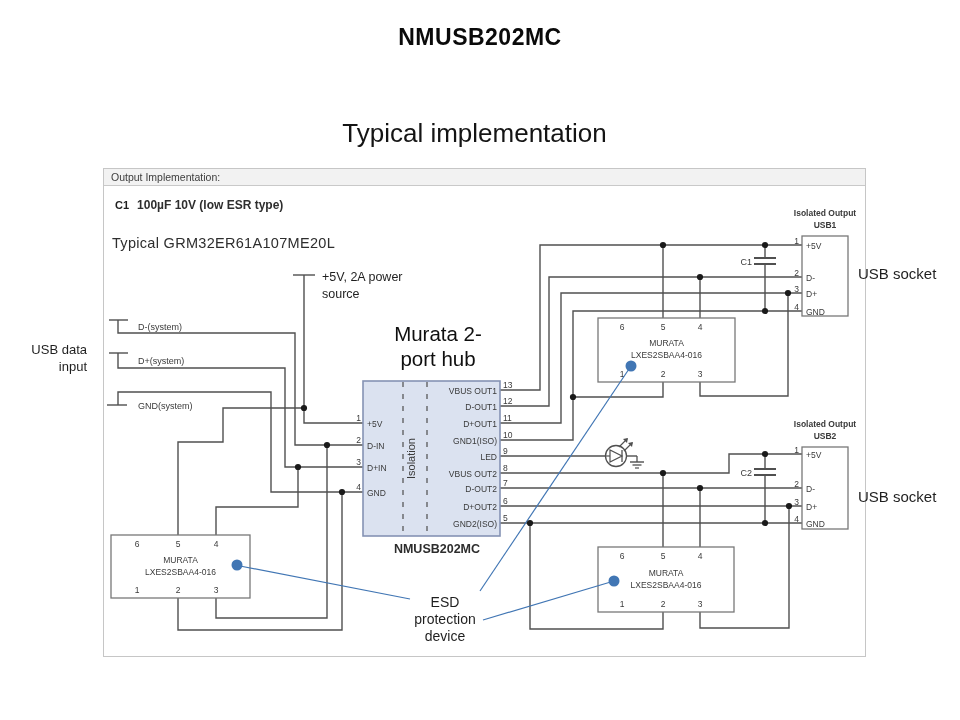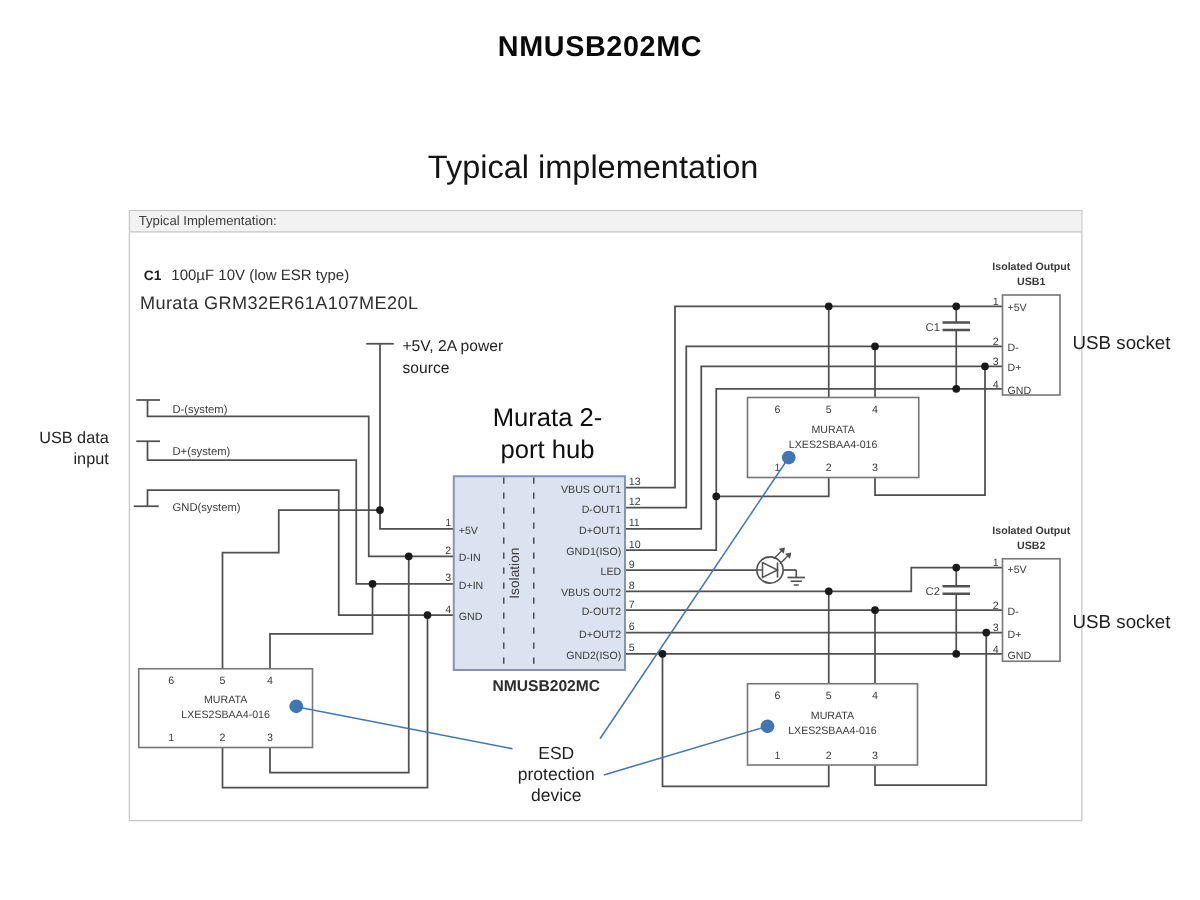--- a/index.html
+++ b/index.html
@@ -5,41 +5,41 @@
   html,body{margin:0;padding:0;background:#fff;}
   body{width:960px;height:720px;position:relative;font-family:"Liberation Sans",sans-serif;overflow:hidden;}
   .title{position:absolute;top:24px;left:0;width:960px;text-align:center;
          font-size:23px;font-weight:700;color:#0a0a0a;letter-spacing:.5px;}
   .subtitle{position:absolute;top:118px;left:0;width:949px;text-align:center;
          font-size:26px;font-weight:400;color:#141414;}
   .panel{position:absolute;left:103px;top:168px;width:763px;height:489px;
          border:1px solid #c6c6c6;background:#fff;box-sizing:border-box;}
   .panel-header{height:16px;background:#f2f2f2;border-bottom:1px solid #c9c9c9;
          font-size:10.5px;color:#3d3d3d;line-height:16px;padding-left:7px;}
-  .notes{position:absolute;left:115px;top:212px;}
+  .notes{position:absolute;left:115px;top:197px;font-weight:bold;}
   .note-row{font-size:12px;color:#2e2e2e;height:17px;line-height:17px;}
   .note-row b{font-size:11px;margin-right:8px;color:#1f1f1f;}
   .murata-note{position:absolute;left:112px;top:235px;font-size:14.5px;color:#2e2e2e;letter-spacing:.3px;}
   svg#schematic{position:absolute;left:0;top:0;}
   svg text{font-family:"Liberation Sans",sans-serif;}
 </style>
 </head>
 <body>
 
 <div class="title">NMUSB202MC</div>
 <div class="subtitle">Typical implementation</div>
 
 <div class="panel">
-  <div class="panel-header">Typical Implementation:</div>
+  <div class="panel-header">Output Implementation:</div>
 </div>
 
 <div class="notes">
   <div class="note-row"><b>C1</b><span>100µF 10V (low ESR type)</span></div>
 </div>
-<div class="murata-note">Murata GRM32ER61A107ME20L</div>
+<div class="murata-note">Typical GRM32ER61A107ME20L</div>
 
 <svg id="schematic" width="960" height="720" viewBox="0 0 960 720">
     <polyline points="293,275 315,275" fill="none" stroke="#505050" stroke-width="1.4"></polyline>
     <polyline points="304,275 304,423 363,423" fill="none" stroke="#505050" stroke-width="1.4"></polyline>
     <polyline points="109,320 128,320" fill="none" stroke="#505050" stroke-width="1.4"></polyline>
     <polyline points="118,320 118,333 295,333 295,445 363,445" fill="none" stroke="#505050" stroke-width="1.4"></polyline>
     <polyline points="109,353 128,353" fill="none" stroke="#505050" stroke-width="1.4"></polyline>
     <polyline points="118,353 118,368 285,368 285,467 363,467" fill="none" stroke="#505050" stroke-width="1.4"></polyline>
     <polyline points="107,405 127,405" fill="none" stroke="#505050" stroke-width="1.4"></polyline>
     <polyline points="118,405 118,392 271,392 271,492 363,492" fill="none" stroke="#505050" stroke-width="1.4"></polyline>

